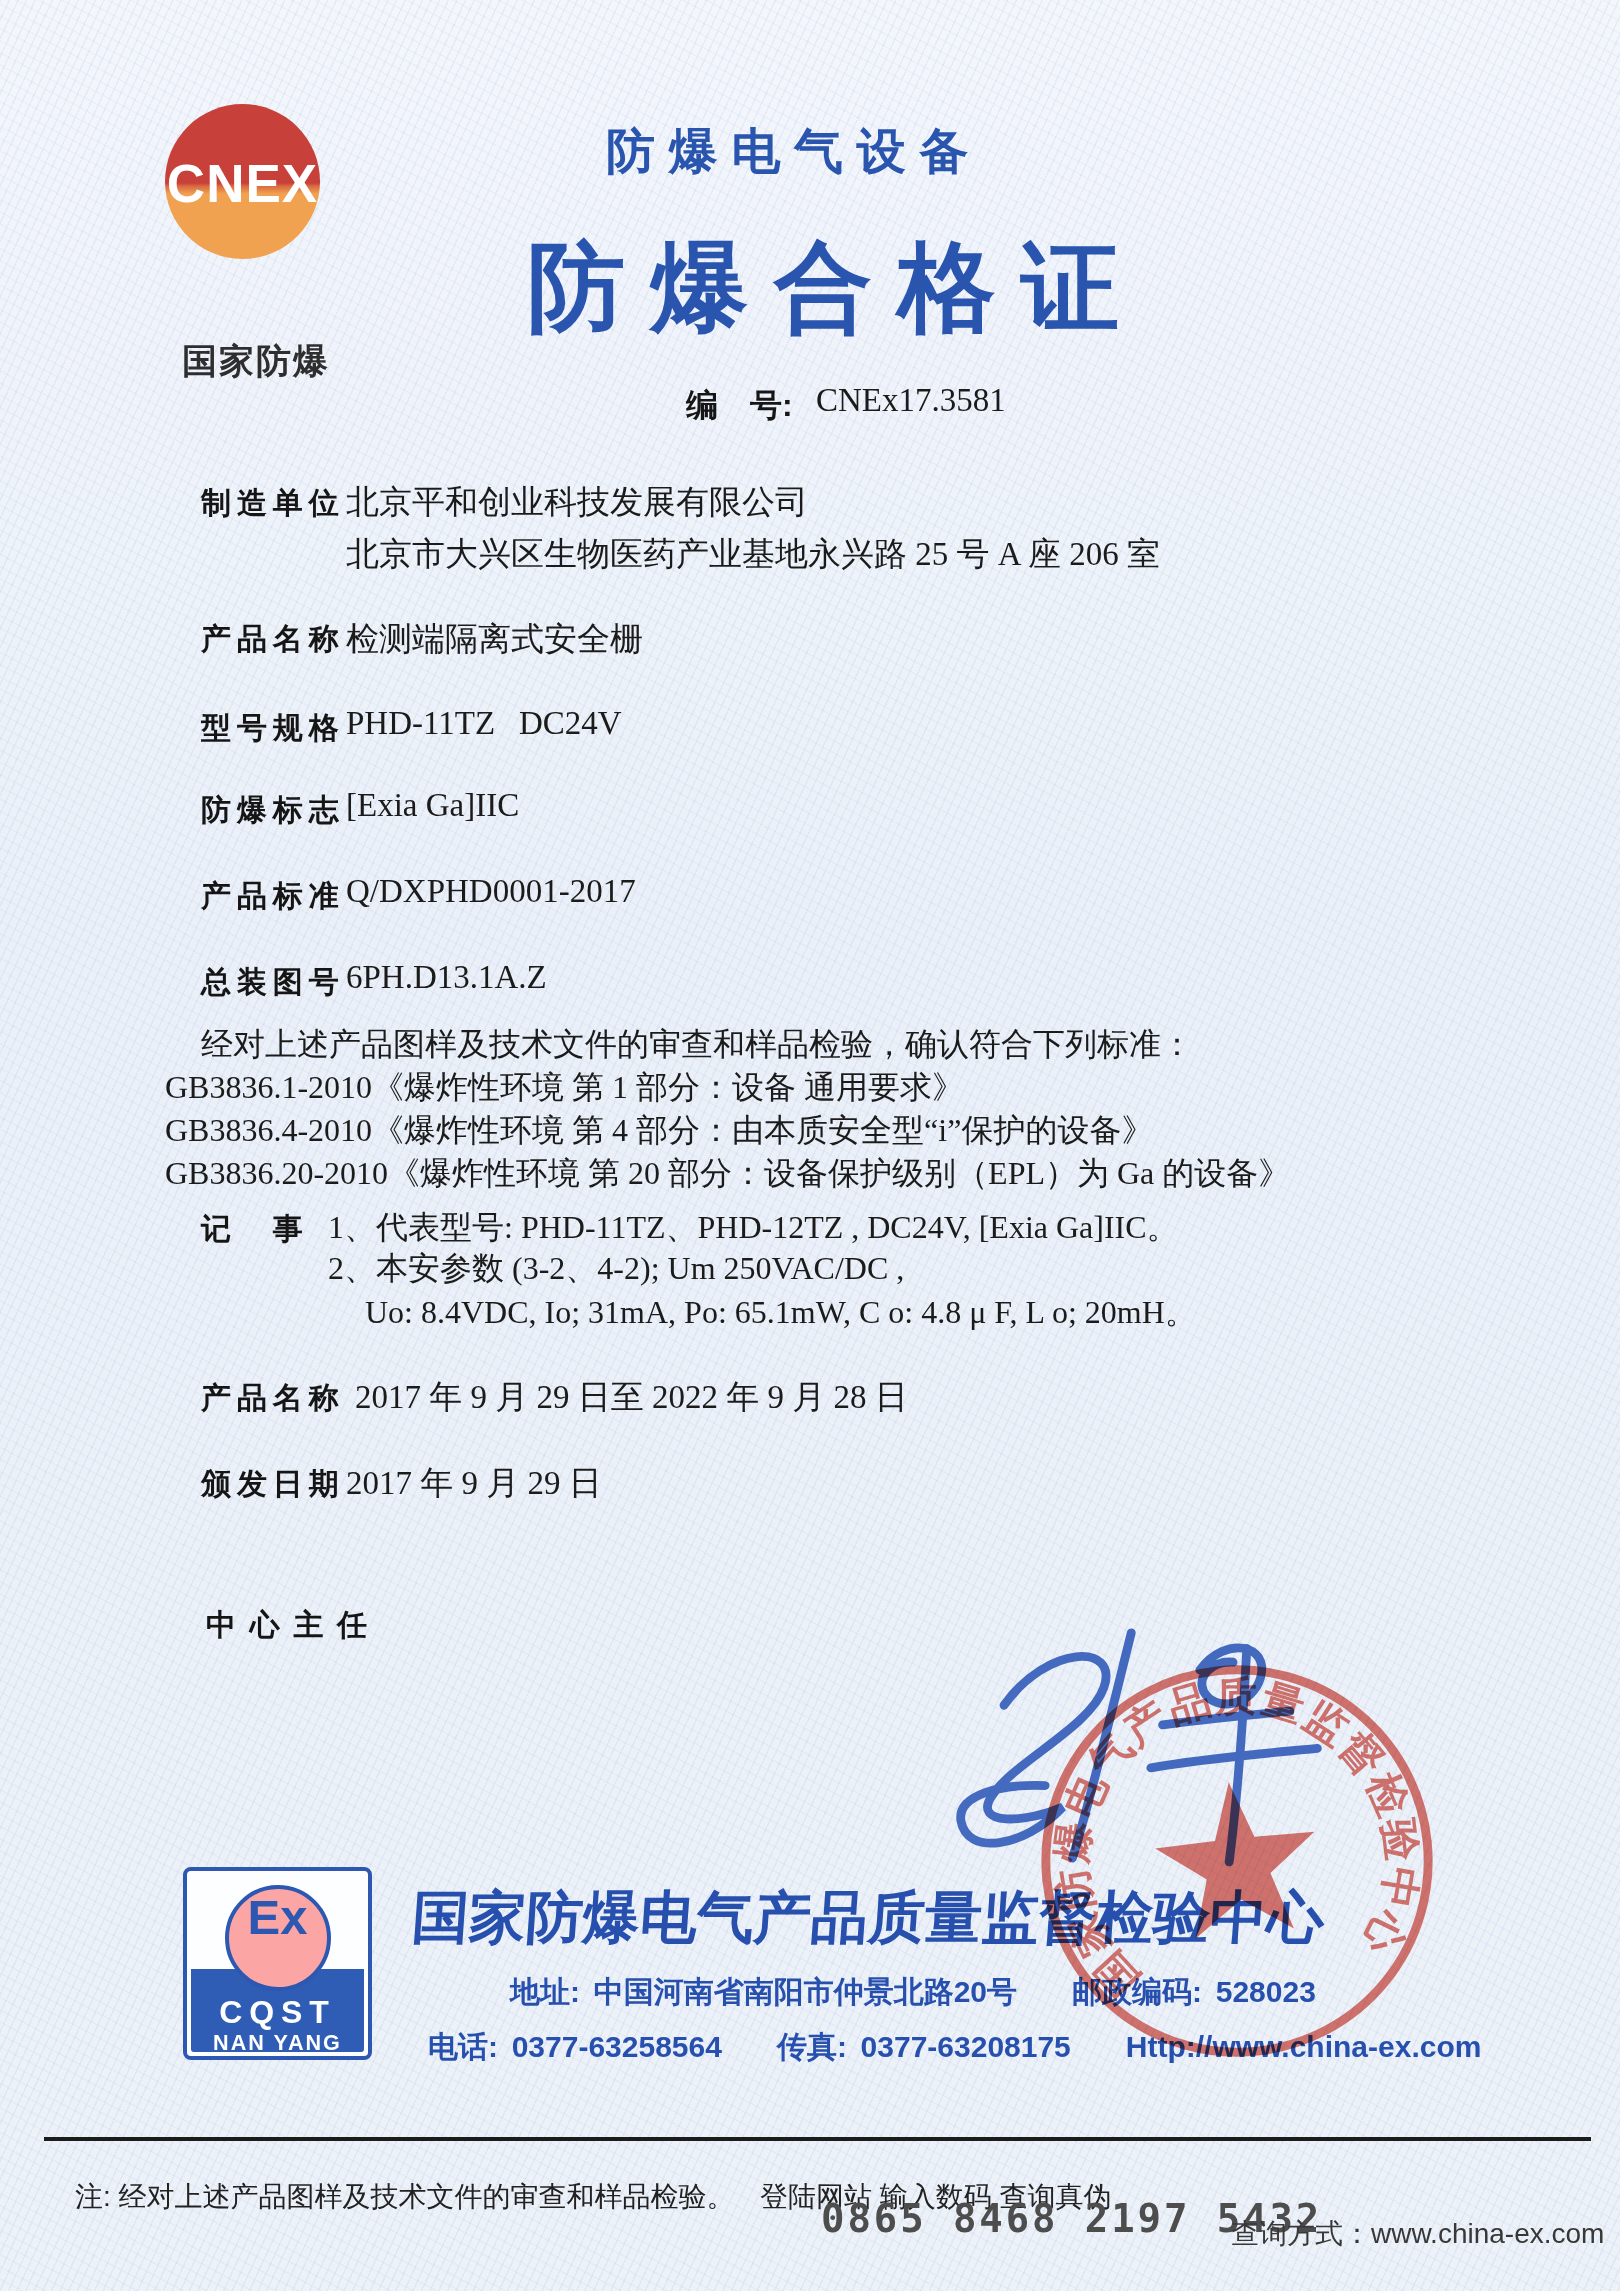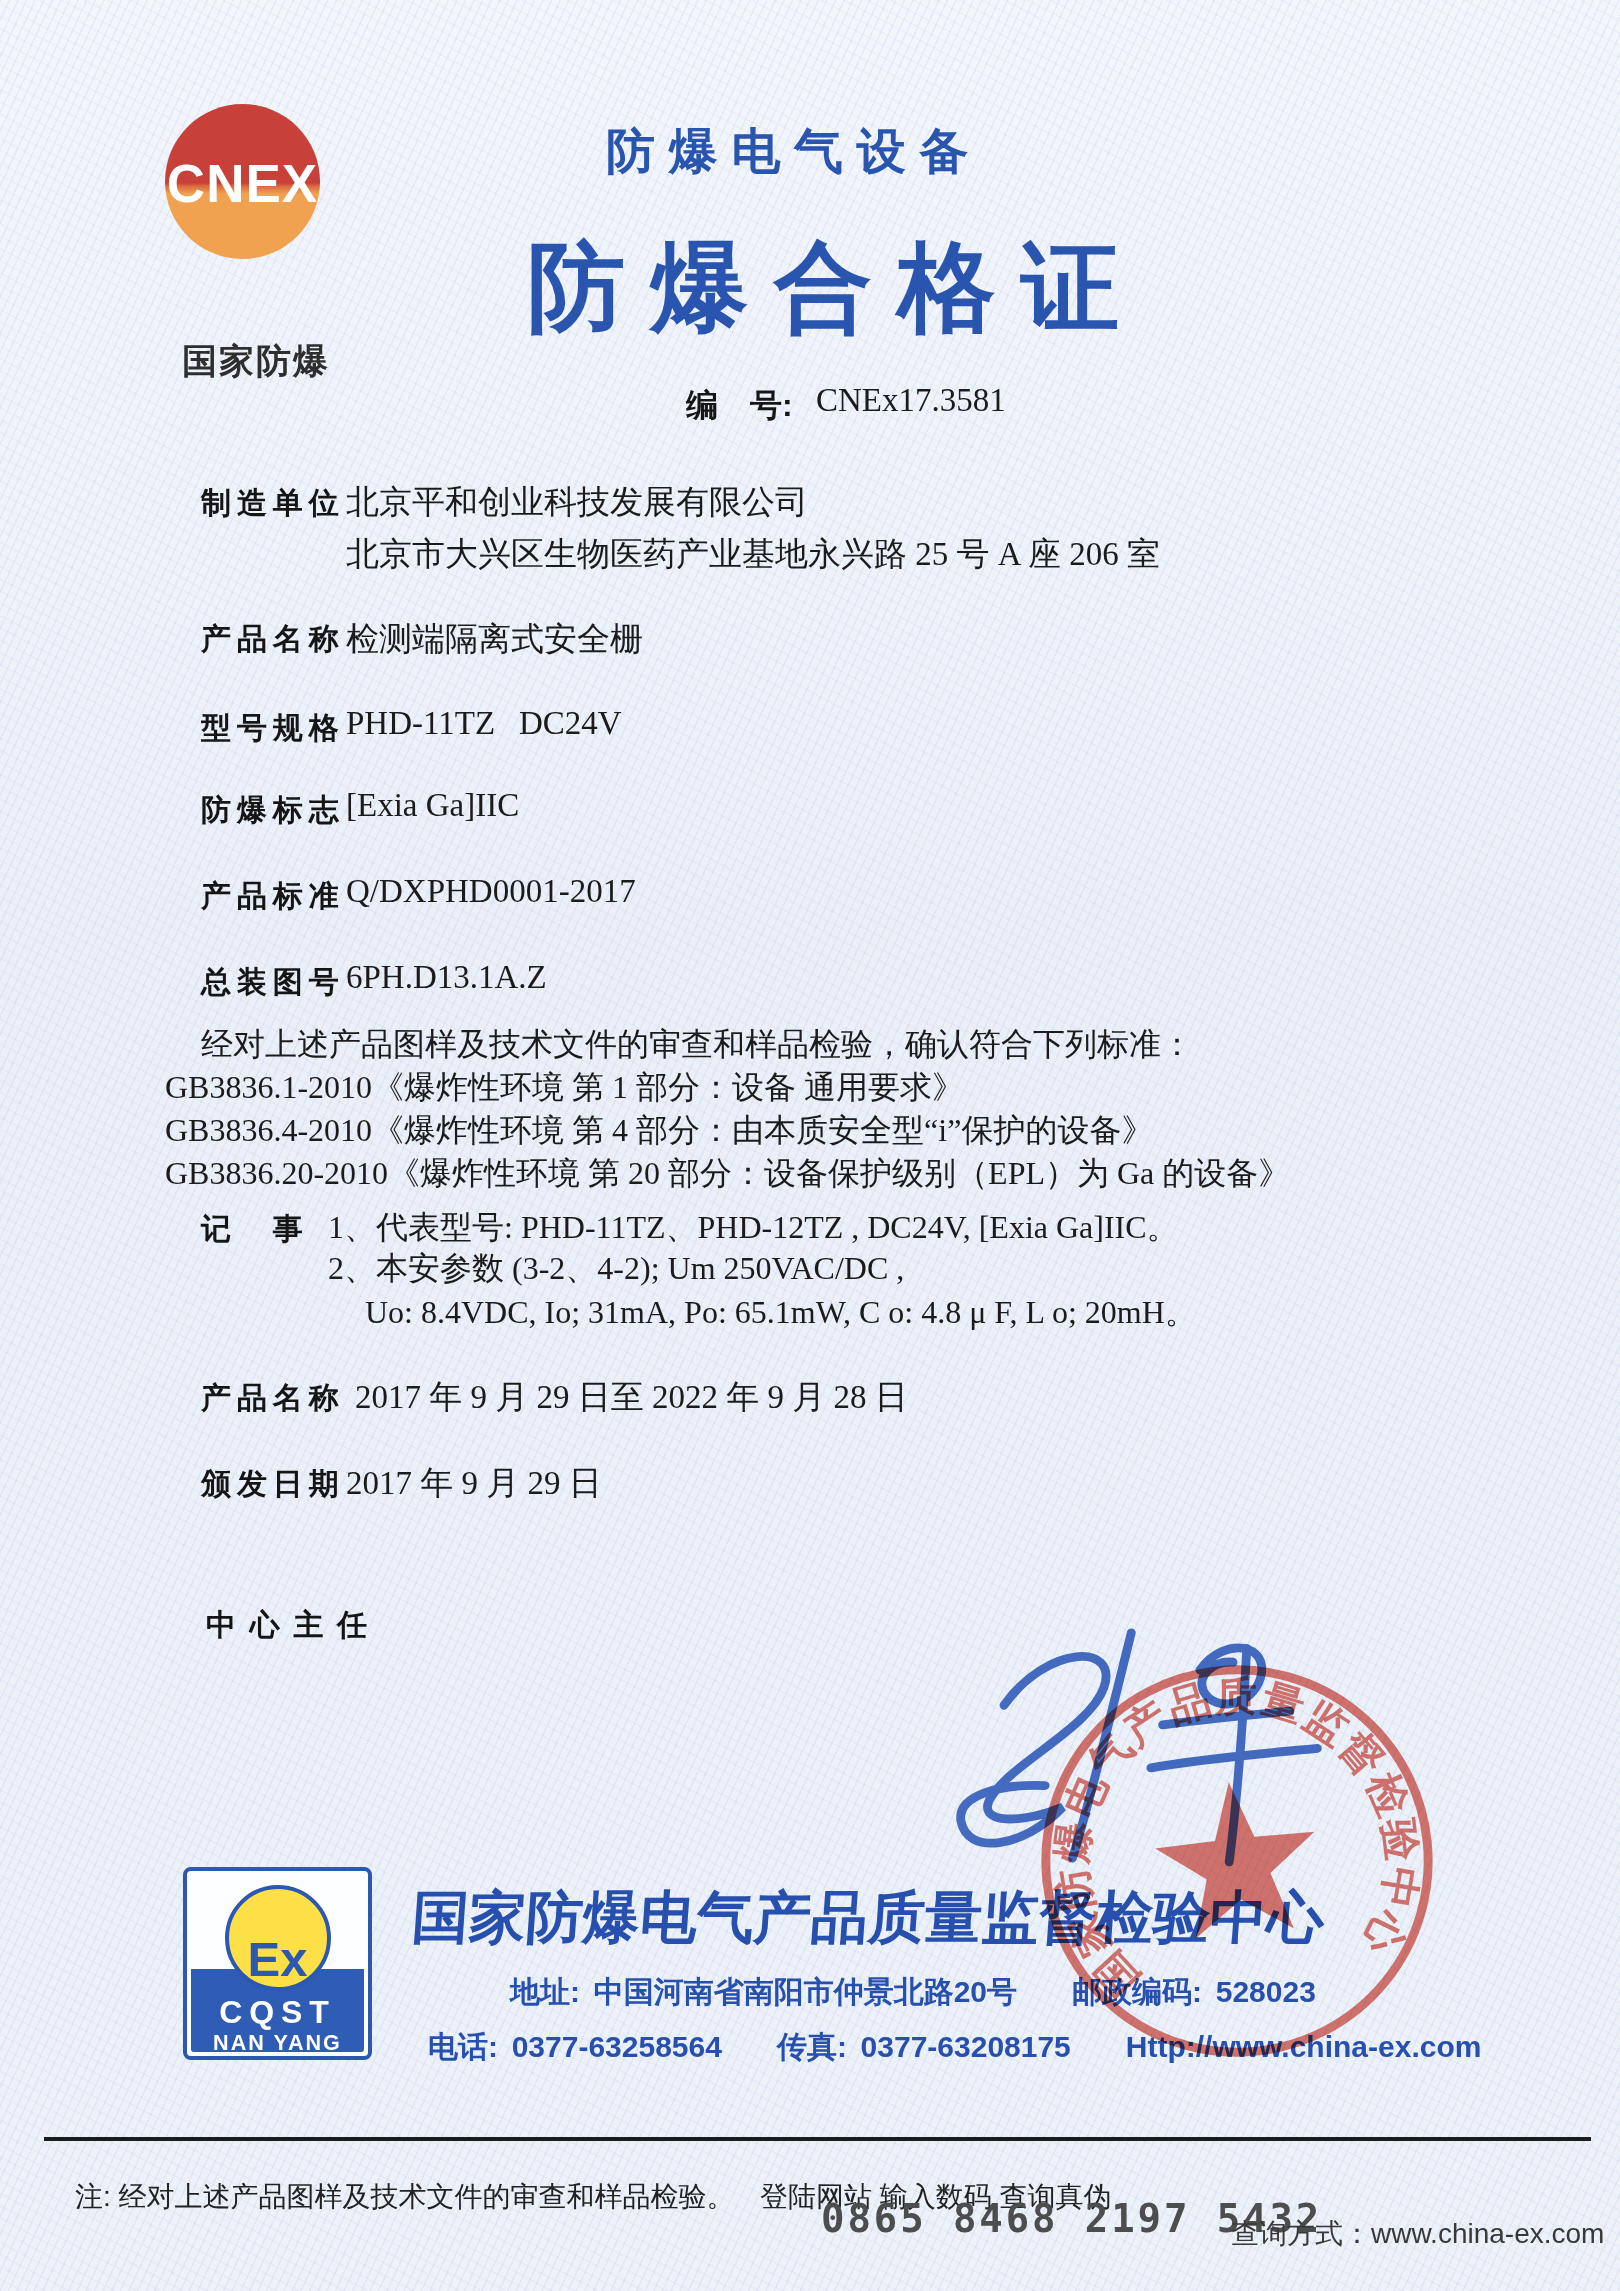--- a/index.html
+++ b/index.html
@@ -58,22 +58,22 @@
     transform:rotate(-6deg);opacity:.82;mix-blend-mode:multiply;
   }
   
   .exlogo{
     left:183px;top:1867px;width:189px;height:193px;border:4.9px solid #2c58b2;
     border-radius:7.8px;box-sizing:border-box;background:#fdfeff;
   }
   .exlogo-band{position:absolute;left:3.9px;right:3.9px;top:98px;bottom:3.9px;background:#2f5cb5;border-radius:0 0 2.9px 2.9px;}
   .exlogo-circle{
     position:absolute;left:50%;top:13.7px;transform:translateX(-50%);
-    width:98px;height:98px;border-radius:50%;border:4.9px solid #2c58b2;background:#fde047;
-    display:flex;align-items:flex-end;justify-content:center;z-index:2;
+    width:98px;height:98px;border-radius:50%;border:4.9px solid #2c58b2;background:#fca5a5;
+    display:flex;align-items:flex-start;justify-content:center;z-index:2;
   }
   .exlogo-ex{font-family:"Liberation Sans",sans-serif;font-size:49px;font-weight:800;color:#2c58b2;}
   .exlogo-cqst{
     position:absolute;left:0;right:0;top:123px;text-align:center;z-index:3;
     font-family:"Liberation Sans",sans-serif;font-size:32px;font-weight:600;color:#ffffff;letter-spacing:6.9px;
   }
   .exlogo-ny{
     position:absolute;left:0;right:0;top:159px;text-align:center;z-index:3;
     font-family:"Liberation Sans",sans-serif;font-size:21.6px;font-weight:600;color:#ffffff;letter-spacing:2px;
   }

